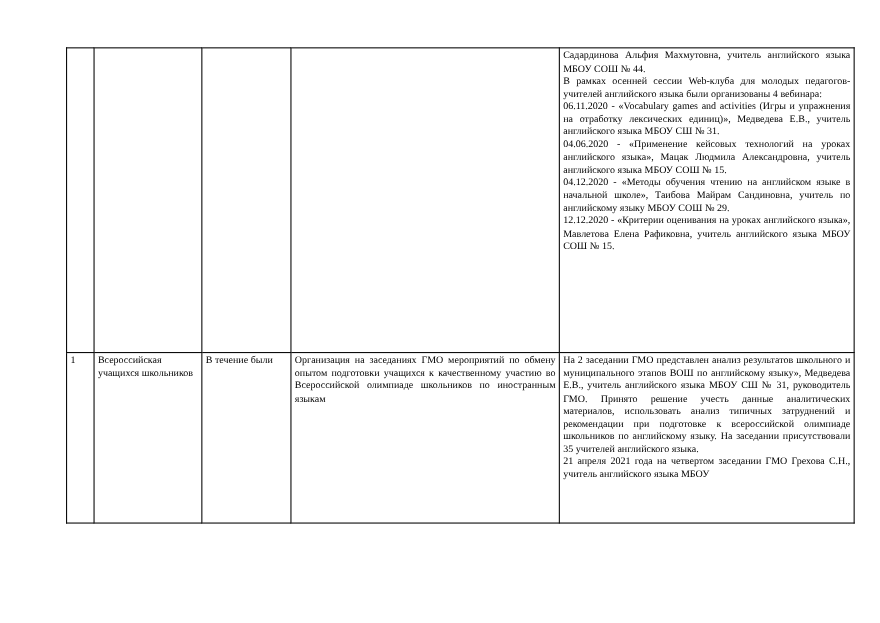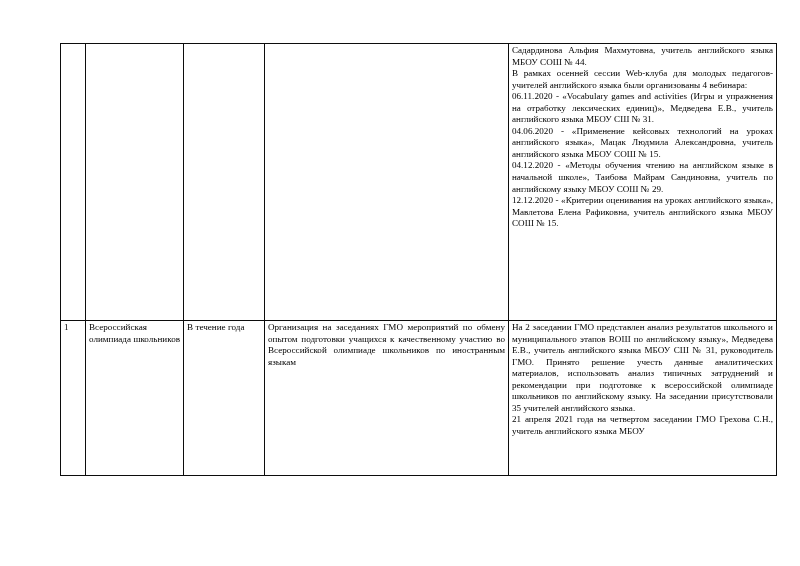--- a/index.html
+++ b/index.html
@@ -103,22 +103,22 @@
           <p class="pl">04.06.2020 - «Применение кейсовых технологий на уроках английского языка», Мацак Людмила Александровна, учитель английского языка МБОУ СОШ № 15.</p>
           <p class="pl">04.12.2020 - «Методы обучения чтению на английском языке в начальной школе», Таибова Майрам Сандиновна, учитель по английскому языку МБОУ СОШ № 29.</p>
           <p class="pl">12.12.2020 - «Критерии оценивания на уроках английского языка», Мавлетова Елена Рафиковна, учитель английского языка МБОУ СОШ № 15.</p>
         </td>
       </tr>
 
 
 
       <tr>
         <td class="col-num cell-row1">1</td>
-        <td class="col-name cell-row1">Всероссийская олимпиада школьников</td>
-        <td class="col-term cell-row1">В течение года</td>
+        <td class="col-name cell-row1">Всероссийская учащихся школьников</td>
+        <td class="col-term cell-row1">В течение были</td>
         <td class="col-desc cell-row1">Организация на заседаниях ГМО мероприятий по обмену опытом подготовки учащихся к качественному участию во Всероссийской олимпиаде школьников по иностранным языкам</td>
         <td class="col-result cell-row1">
           <p class="pl">На 2 заседании ГМО представлен анализ результатов школьного и муниципального этапов ВОШ по английскому языку», Медведева Е.В., учитель английского языка МБОУ СШ № 31, руководитель ГМО. Принято решение учесть данные аналитических материалов, использовать анализ типичных затруднений и рекомендации при подготовке к всероссийской олимпиаде школьников по английскому языку. На заседании присутствовали 35 учителей английского языка.</p>
           <p class="pl">21 апреля 2021 года на четвертом заседании ГМО Грехова С.Н., учитель английского языка МБОУ</p>
         </td>
       </tr>
 
     </tbody>
   </table>
 

